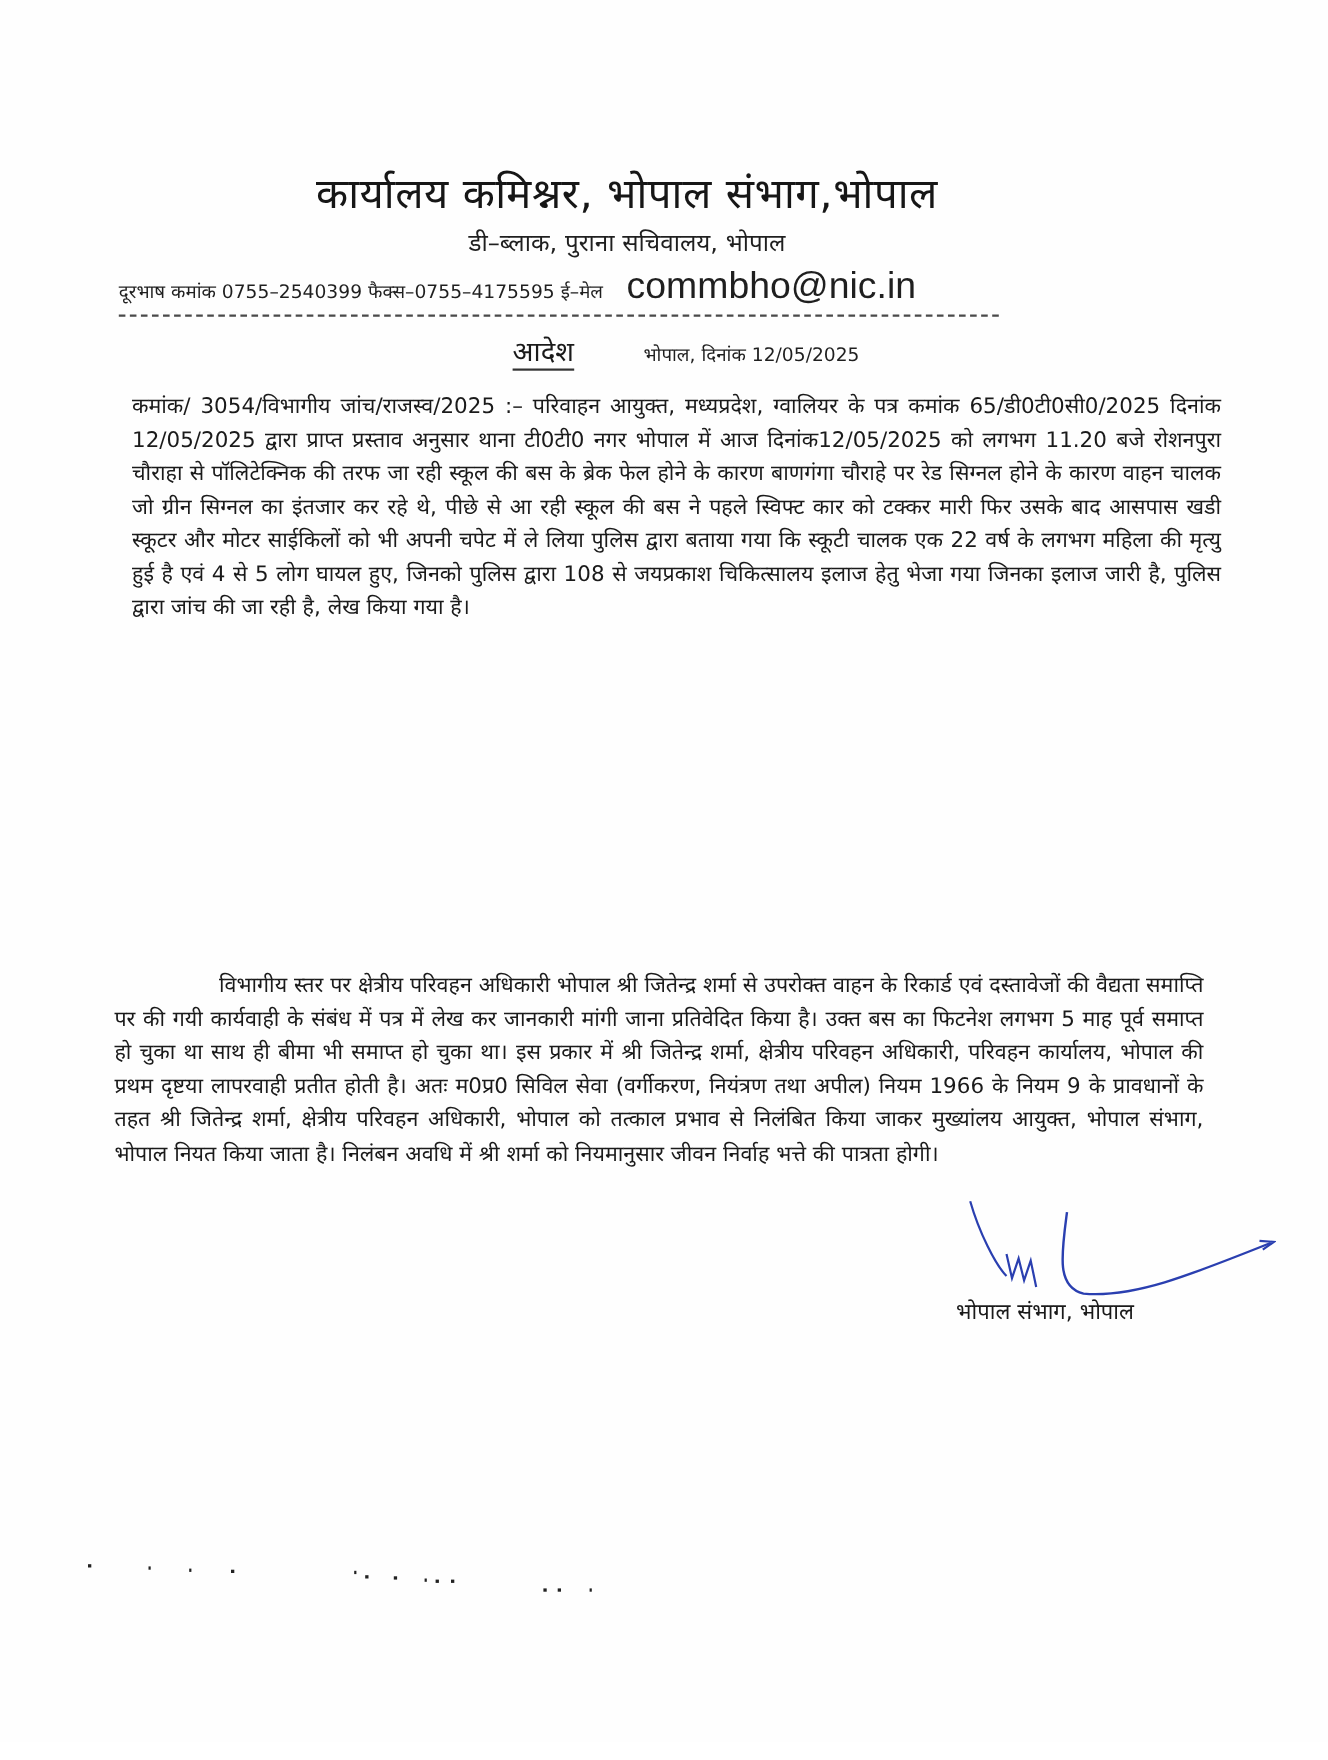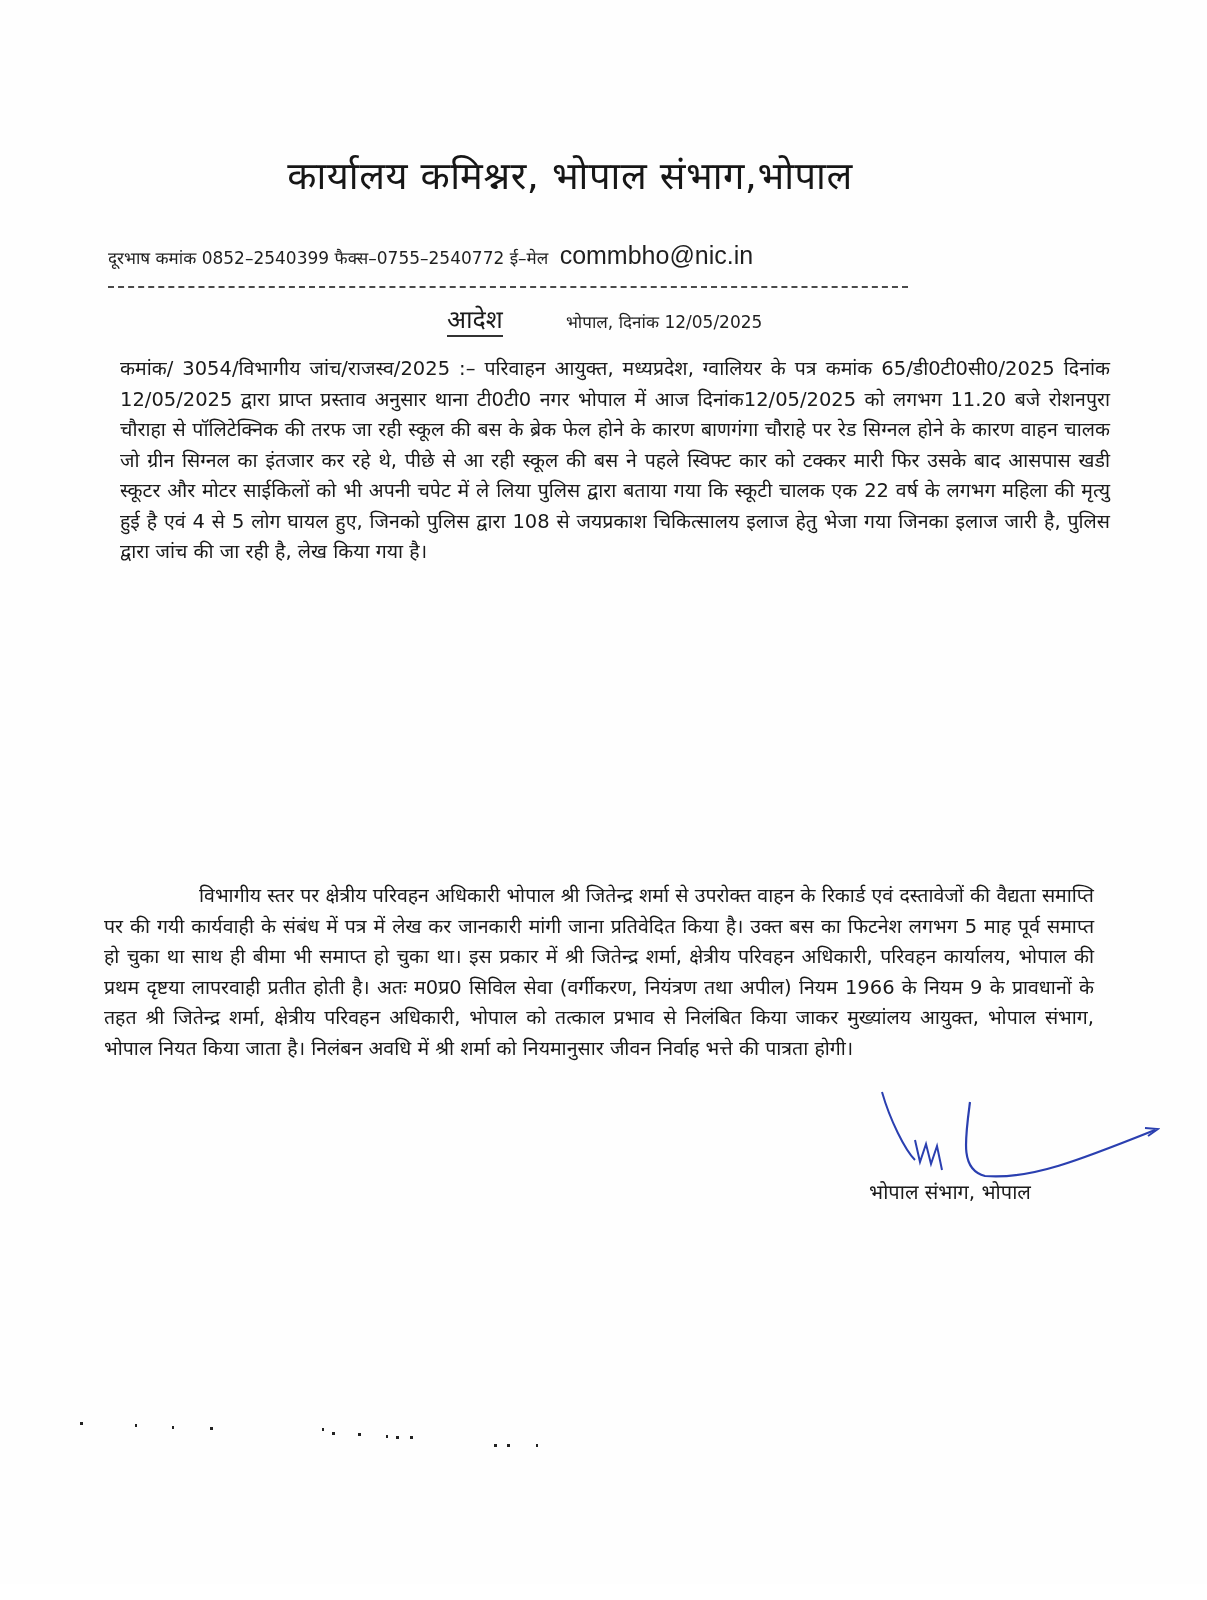--- a/index.html
+++ b/index.html
@@ -45,36 +45,36 @@
     }
     .header-contact {
       position: absolute;
       left: 108px;
       top: 241px;
       font-size: 17px;
       color: #1f1f1f;
       white-space: nowrap;
     }
     .header-contact .email {
-      font-size: 25px;
-      margin-left: 6px;
+      font-size: 34px;
+      margin-left: 16px;
       font-family: "Liberation Sans", sans-serif;
     }
     .divider {
       position: absolute;
       left: 108px;
       top: 286px;
       width: 800px;
       height: 0;
       border-top: 2px dashed #4a4a4a;
     }
     .order-row {
       position: absolute;
       top: 301px;
-      left: 447px;
+      left: 466px;
       white-space: nowrap;
     }
     .order-title {
       font-size: 25px;
       color: #1a1a1a;
       border-bottom: 2px solid #333;
       padding-bottom: 1px;
     }
     .order-date {
       font-size: 17px;
@@ -121,22 +121,23 @@
       width: 1100px;
       height: 100px;
     }
   </style>
 </head>
 <body>
 
 <div class="page">
 
   <div class="header-title">कार्यालय कमिश्नर, भोपाल संभाग,भोपाल</div>
+  <div class="header-address">डी–ब्लाक, पुराना सचिवालय, भोपाल</div>
   <div class="header-contact">
-    <span>दूरभाष कमांक 0852–2540399 फैक्स–0755–2540772 ई–मेल</span>
+    <span>दूरभाष कमांक 0755–2540399 फैक्स–0755–4175595 ई–मेल</span>
     <span class="email">commbho@nic.in</span>
   </div>
   <div class="divider"></div>
 
   <div class="order-row">
     <span class="order-title">आदेश</span>
     <span class="order-date">भोपाल, दिनांक 12/05/2025</span>
   </div>
 
   <div class="body-text p1">कमांक/   3054/विभागीय जांच/राजस्व/2025 :– परिवाहन आयुक्त, मध्यप्रदेश, ग्वालियर के पत्र कमांक 65/डी0टी0सी0/2025 दिनांक 12/05/2025 द्वारा प्राप्त प्रस्ताव अनुसार थाना टी0टी0 नगर भोपाल में आज दिनांक12/05/2025 को लगभग 11.20 बजे रोशनपुरा चौराहा से पॉलिटेक्निक की तरफ जा रही स्कूल की बस के ब्रेक फेल होने के कारण बाणगंगा चौराहे पर रेड सिग्नल होने के कारण वाहन चालक जो ग्रीन सिग्नल का इंतजार कर रहे थे, पीछे से आ रही स्कूल की बस ने पहले स्विफ्ट कार को टक्कर मारी फिर उसके बाद आसपास खडी स्कूटर और मोटर साईकिलों को भी अपनी चपेट में ले लिया पुलिस द्वारा बताया गया कि स्कूटी चालक एक 22 वर्ष के लगभग महिला की मृत्यु हुई है एवं 4 से 5 लोग घायल हुए, जिनको पुलिस द्वारा 108 से जयप्रकाश चिकित्सालय इलाज हेतु भेजा गया जिनका इलाज जारी है, पुलिस द्वारा जांच की जा रही है, लेख किया गया है।</div>

